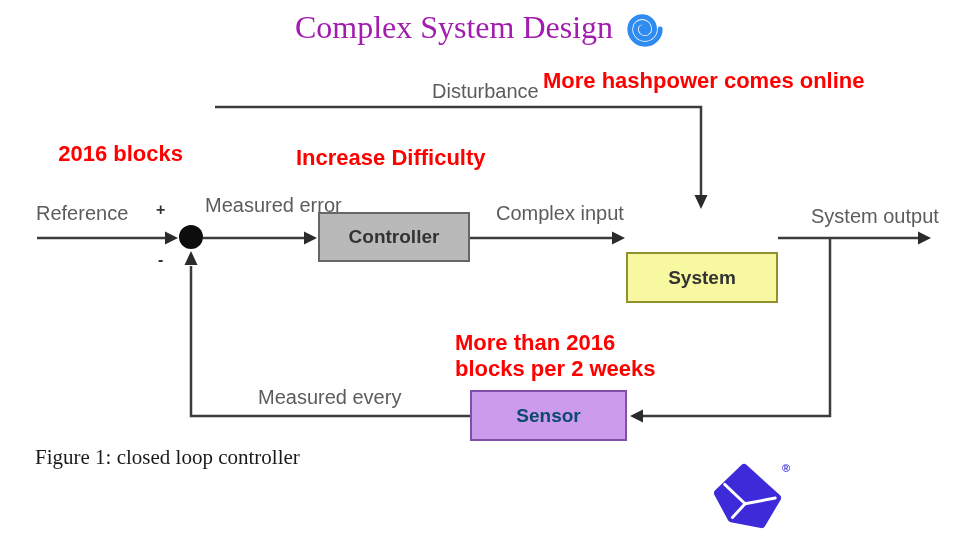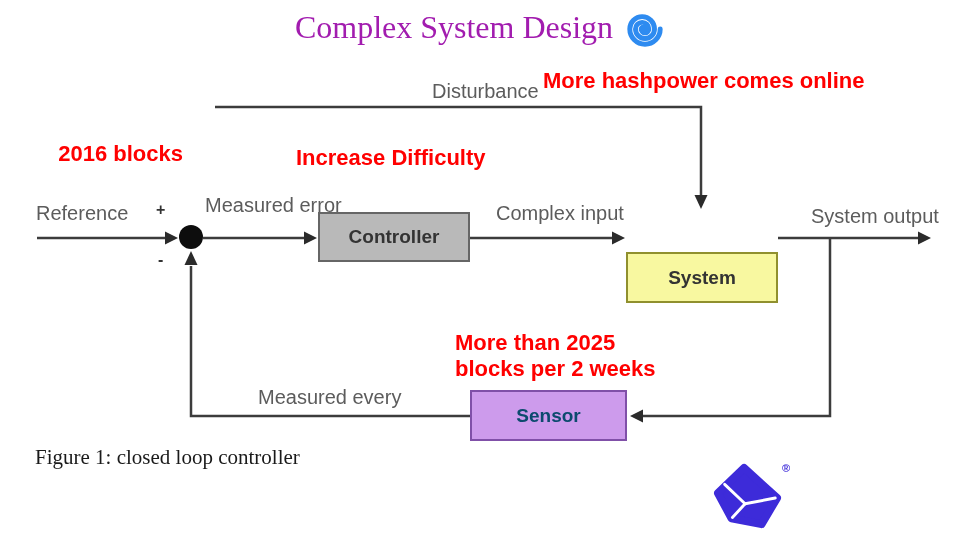--- a/index.html
+++ b/index.html
@@ -107,21 +107,21 @@
   <div class="block sensor">
     <span>Sensor</span>
   </div>
 
   <div class="note" style="left:15px;top:141px;width:168px;text-align:right;">
     <div>2016 blocks</div>
   </div>
   <div class="note" style="left:543px;top:68px;">More hashpower comes online</div>
   <div class="note" style="left:296px;top:145px;">Increase Difficulty</div>
   <div class="note" style="left:455px;top:330px;">
-    <div>More than 2025</div>
+    <div>More than 2016</div>
     <div>blocks per 2 weeks</div>
   </div>
 
   <div class="caption">Figure 1: closed loop controller</div>
 
   <div class="logo">
     <svg class="logo-cube" viewBox="0 0 72 72">
       <polygon points="32,6 66,37 50,64 19,58 5,32" fill="#3d2bd9" stroke="#3d2bd9" stroke-width="8" stroke-linejoin="round"></polygon>
       <g stroke="#ffffff" stroke-width="3" stroke-linecap="round">
         <line x1="33" y1="43" x2="12" y2="23"></line>

